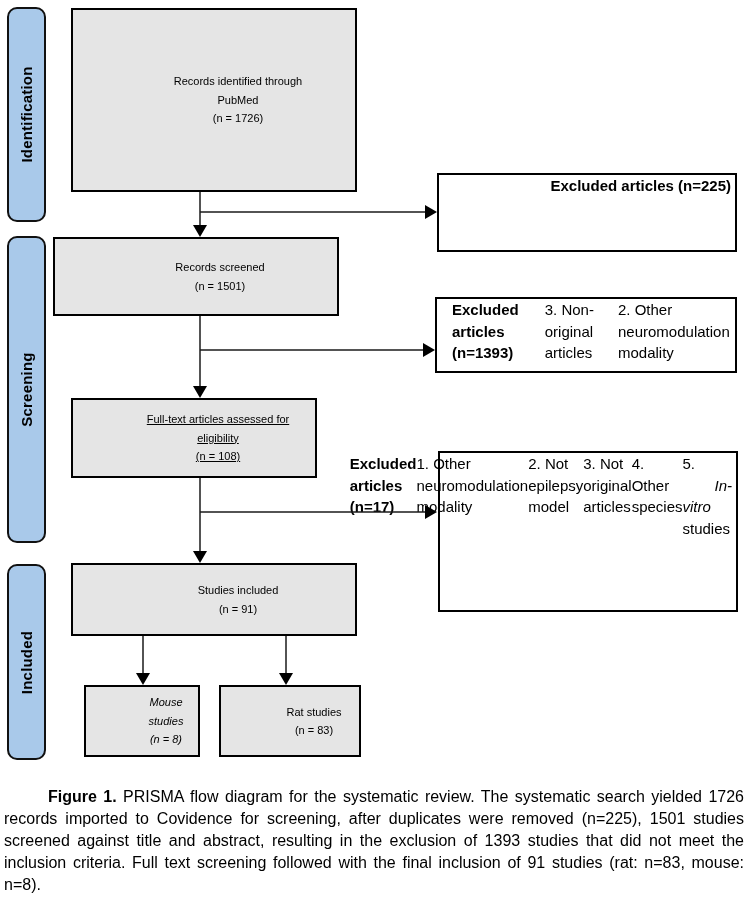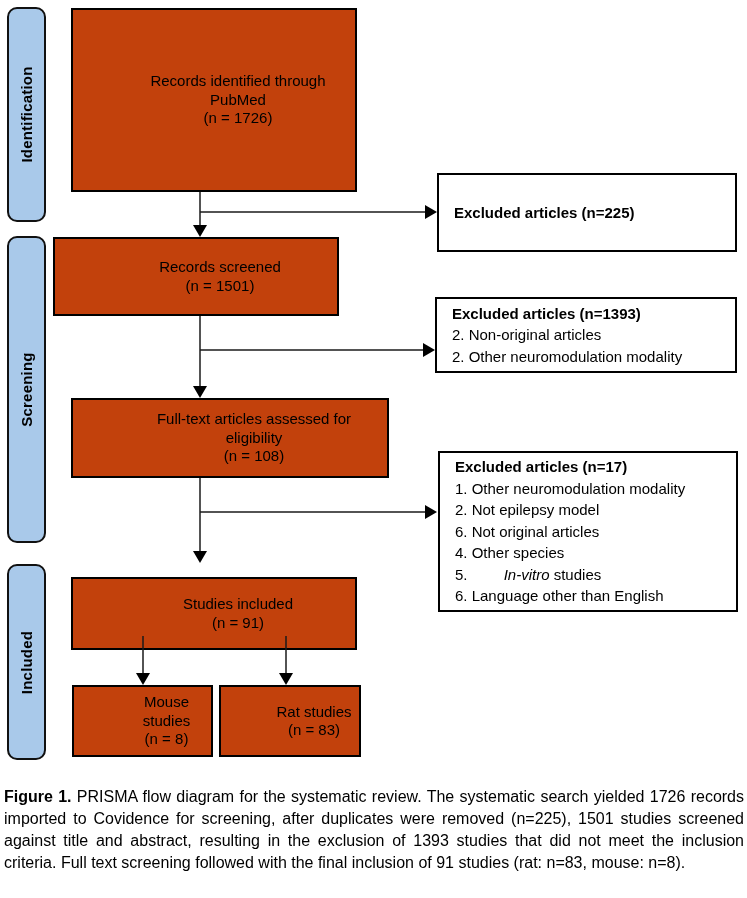--- a/index.html
+++ b/index.html
@@ -31,39 +31,38 @@
   .sbox .vtext {
     transform: rotate(-90deg);
     white-space: nowrap;
     font-weight: bold;
     font-size: 15px;
     letter-spacing: 0.2px;
   }
   
   .fbox {
     position: absolute;
-    background: #c2410c;
+    background: #e5e5e5;
     border: 2.5px solid #000;
     display: flex;
     align-items: center;
     justify-content: center;
     text-align: center;
-    font-size: 15px;
+    font-size: 11px;
     line-height: 18.5px;
     white-space: pre-line;
     padding-left: 48px;
   }
   
   .ebox {
     position: absolute;
     background: #fff;
     border: 2.5px solid #000;
     display: flex;
-    flex-direction: column;
-    justify-content: center;
+    justify-content: flex-end;
     padding-left: 15px;
     padding-right: 4px;
     font-size: 15px;
     line-height: 21.5px;
   }
   .ebox .etitle { font-weight: bold; }
   .ebox .eitem { font-weight: normal; }
   .italic { font-style: italic; margin-left: 32px; }
   
   svg.arrows {
@@ -76,21 +75,21 @@
   
   .caption {
     position: absolute;
     left: 4px;
     top: 786px;
     width: 740px;
     font-size: 16px;
     line-height: 22px;
     text-align: justify;
   }
-  .caption .cap-label { font-weight: bold; }
+  .caption .cap-label { font-weight: bold; margin-left: 44px; }
 </style>
 </head>
 <body>
 
 <div class="page">
 
   <div class="sbox" style="top:7px; height:215px;">
     <span class="vtext">Identification</span>
   </div>
   <div class="sbox" style="top:236px; height:307px;">
@@ -98,48 +97,47 @@
   </div>
   <div class="sbox" style="top:564px; height:196px;">
     <span class="vtext">Included</span>
   </div>
 
   <div class="fbox" style="left:71px; top:8px; width:286px; height:184px;">Records identified through
 PubMed
 (n = 1726)</div>
   <div class="fbox" style="left:53px; top:237px; width:286px; height:79px;">Records screened
 (n = 1501)</div>
-  <div class="fbox" style="left:71px; top:398px; width:318px; height:80px;">Full-text articles assessed for
+  <div class="fbox" style="left:71px; top:398px; width:246px; height:80px;text-decoration:underline;">Full-text articles assessed for
 eligibility
 (n = 108)</div>
-  <div class="fbox" style="left:71px; top:577px; width:286px; height:73px;">Studies included
+  <div class="fbox" style="left:71px; top:563px; width:286px; height:73px;">Studies included
 (n = 91)</div>
-  <div class="fbox" style="left:72px; top:685px; width:141px; height:72px;">Mouse studies
+  <div class="fbox" style="left:84px; top:685px; width:116px; height:72px;font-style:italic;">Mouse studies
 (n = 8)</div>
   <div class="fbox" style="left:219px; top:685px; width:142px; height:72px;">Rat studies
 (n = 83)</div>
 
   <div class="ebox" style="left:437px; top:173px; width:300px; height:79px;">
     <div class="etitle">Excluded articles (n=225)</div>
   </div>
 
   <div class="ebox" style="left:435px; top:297px; width:302px; height:76px;">
     <div class="etitle">Excluded articles (n=1393)</div>
-    <div class="eitem">2. Non-original articles</div>
+    <div class="eitem">3. Non-original articles</div>
     <div class="eitem">2. Other neuromodulation modality</div>
   </div>
 
   <div class="ebox" style="left:438px; top:451px; width:300px; height:161px;">
     <div class="etitle">Excluded articles (n=17)</div>
     <div class="eitem">1. Other neuromodulation modality</div>
     <div class="eitem">2. Not epilepsy model</div>
-    <div class="eitem">6. Not original articles</div>
+    <div class="eitem">3. Not original articles</div>
     <div class="eitem">4. Other species</div>
     <div class="eitem"><span>5. </span><span class="italic">In-vitro</span><span> studies</span></div>
-    <div class="eitem">6. Language other than English</div>
   </div>
 
   <svg class="arrows" width="747" height="775" viewBox="0 0 747 775">
     <g>
       <line x1="200" y1="192" x2="200" y2="226"></line>
       <polygon points="193,225 207,225 200,237"></polygon>
     </g>
     <g>
       <line x1="200" y1="212" x2="426" y2="212"></line>
       <polygon points="425,205 425,219 437,212"></polygon>

